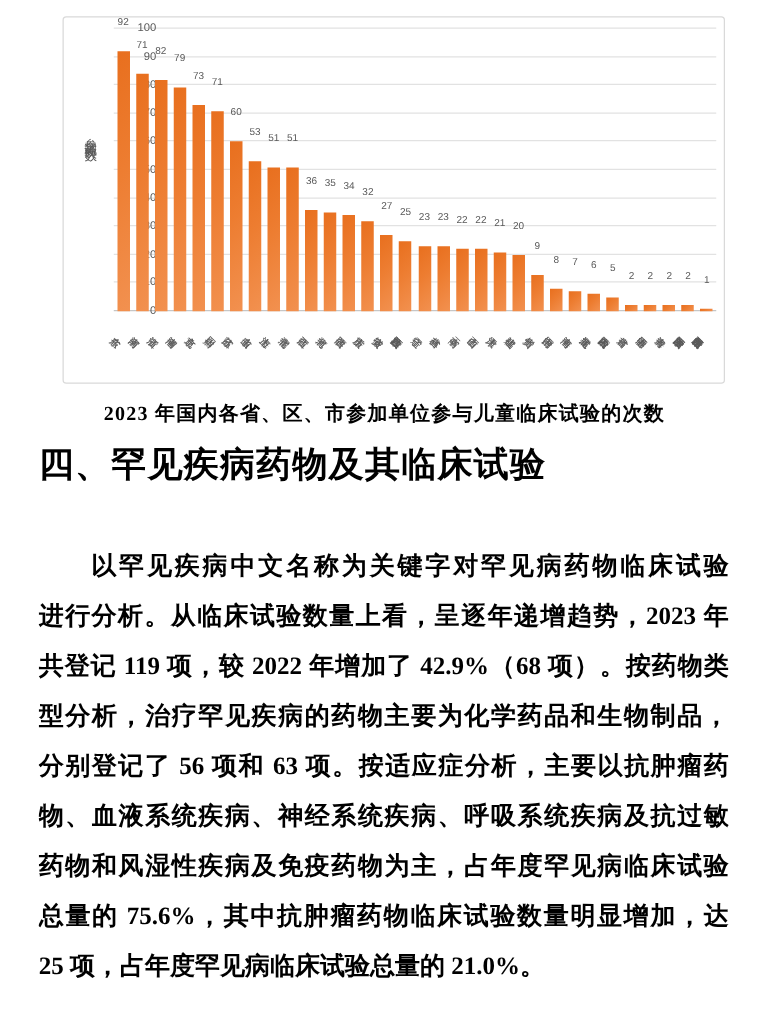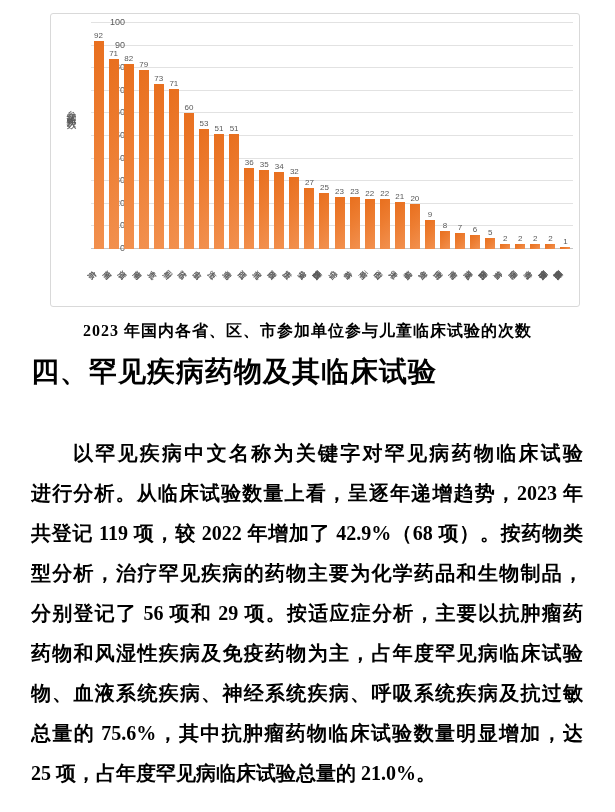--- a/index.html
+++ b/index.html
@@ -12,21 +12,21 @@
   .y-title{position:absolute;left:13px;top:88px;writing-mode:vertical-rl;text-orientation:upright;
            font-size:10px;color:#595959;letter-spacing:2px;}
   .plot{position:absolute;left:40px;top:9px;width:482px;height:226px;}
   .gridline{position:absolute;left:0;right:0;height:1px;background:#e2e2e2;}
   .gridline.axis0{background:#c6c6c6;}
   .ytick{position:absolute;right:6px;width:30px;text-align:right;font-size:9px;color:#595959;line-height:10px;}
   .bars{position:absolute;left:0;top:0;width:100%;height:100%;display:flex;
         align-items:flex-end;justify-content:space-around;}
   .bar-slot{display:flex;flex-direction:column;align-items:center;justify-content:flex-end;width:15px;}
   .bar{width:10px;background:linear-gradient(135deg,#e86f1e 0%,#ed7d31 45%,#f29150 100%);}
-  .bar-val{font-size:8px;color:#595959;margin-bottom:1px;white-space:nowrap;}
+  .bar-val{font-size:8px;color:#595959;margin-bottom:19px;white-space:nowrap;}
   .x-labels{position:absolute;left:40px;top:239px;width:482px;height:54px;}
   .x-label{position:absolute;top:0;}
   .x-label span{display:inline-block;writing-mode:vertical-rl;text-orientation:upright;
                 transform:translateX(-4px) rotate(45deg);transform-origin:top center;
                 font-size:8px;line-height:8px;color:#595959;letter-spacing:0px;white-space:nowrap;}
 
   
   .caption{position:absolute;top:321px;left:0;width:615px;text-align:center;
            font-family:"Liberation Serif","DejaVu Serif",serif;font-weight:700;
            font-size:16px;letter-spacing:1px;color:#000;}
@@ -236,18 +236,18 @@
 
 <div class="caption">2023 年国内各省、区、市参加单位参与儿童临床试验的次数</div>
 
 <div class="heading">四、罕见疾病药物及其临床试验</div>
 
 <div class="body-text">
     <div class="line first">以罕见疾病中文名称为关键字对罕见病药物临床试验</div>
     <div class="line">进行分析。从临床试验数量上看，呈逐年递增趋势，2023 年</div>
     <div class="line">共登记 119 项，较 2022 年增加了 42.9%（68 项）。按药物类</div>
     <div class="line">型分析，治疗罕见疾病的药物主要为化学药品和生物制品，</div>
-    <div class="line">分别登记了 56 项和 29 项。按适应症分析，主要以抗肿瘤药</div>
+    <div class="line">分别登记了 56 项和 63 项。按适应症分析，主要以抗肿瘤药</div>
+    <div class="line">物、血液系统疾病、神经系统疾病、呼吸系统疾病及抗过敏</div>
     <div class="line">药物和风湿性疾病及免疫药物为主，占年度罕见病临床试验</div>
-    <div class="line">物、血液系统疾病、神经系统疾病、呼吸系统疾病及抗过敏</div>
     <div class="line">总量的 75.6%，其中抗肿瘤药物临床试验数量明显增加，达</div>
     <div class="line last">25 项，占年度罕见病临床试验总量的 21.0%。</div>
   </div>
 
 </body></html>

